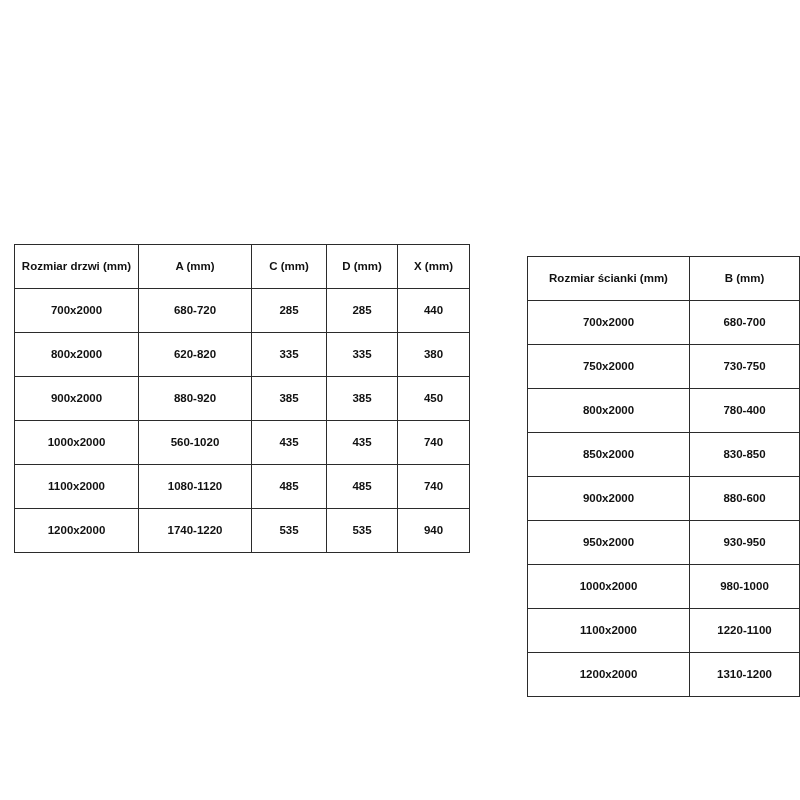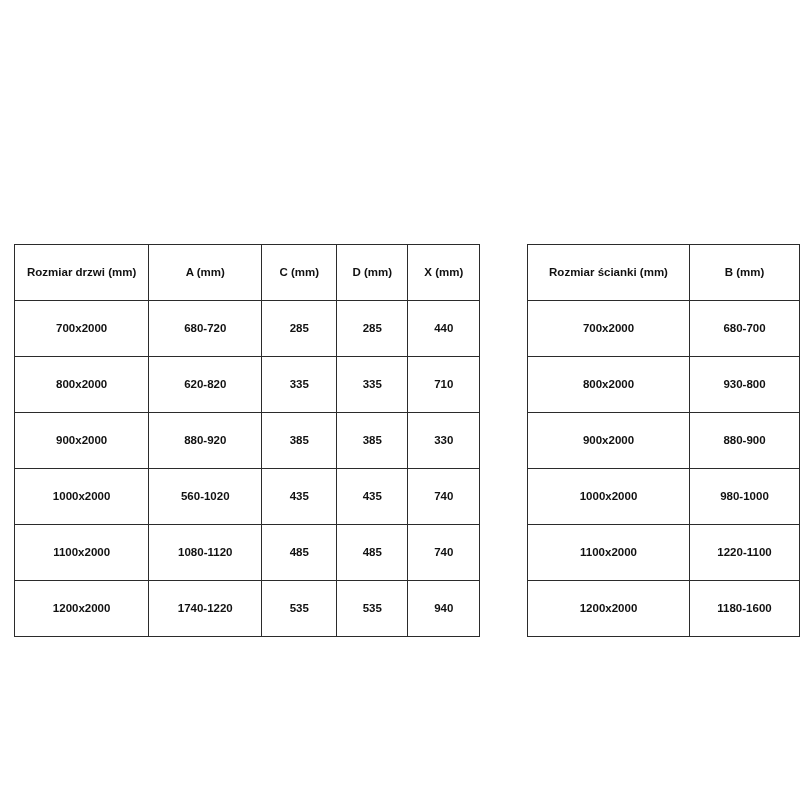--- a/index.html
+++ b/index.html
@@ -28,40 +28,40 @@
     table-layout: fixed;
   }
   table.spec td,
   table.spec th {
     border: 1px solid #2b2b2b;
     text-align: center;
     vertical-align: middle;
     font-size: 11.5px;
     font-weight: bold;
     color: #111111;
-    padding: 12px;
+    padding: 6px;
     height: 31px;
     line-height: 31px;
     white-space: nowrap;
   }
   
   #doors-table {
     left: 14px;
     top: 244px;
   }
   #doors-table col.c0 { width: 124px; }
   #doors-table col.c1 { width: 113px; }
   #doors-table col.c2 { width: 75px; }
   #doors-table col.c3 { width: 71px; }
   #doors-table col.c4 { width: 72px; }
 
   
   #wall-table {
     left: 527px;
-    top: 244px;
+    top: 256px;
   }
   #wall-table col.w0 { width: 162px; }
   #wall-table col.w1 { width: 110px; }
 </style>
 </head>
 <body>
 
 <div class="sheet">
 
   <table class="spec" id="doors-table">
@@ -87,28 +87,28 @@
         <td>680-720</td>
         <td>285</td>
         <td>285</td>
         <td>440</td>
       </tr>
       <tr>
         <td>800x2000</td>
         <td>620-820</td>
         <td>335</td>
         <td>335</td>
-        <td>710</td>
+        <td>380</td>
       </tr>
       <tr>
         <td>900x2000</td>
         <td>880-920</td>
         <td>385</td>
         <td>385</td>
-        <td>330</td>
+        <td>450</td>
       </tr>
       <tr>
         <td>1000x2000</td>
         <td>560-1020</td>
         <td>435</td>
         <td>435</td>
         <td>740</td>
       </tr>
       <tr>
         <td>1100x2000</td>
@@ -137,35 +137,47 @@
         <th>Rozmiar ścianki (mm)</th>
         <th>B (mm)</th>
       </tr>
     </thead>
     <tbody>
       <tr>
         <td>700x2000</td>
         <td>680-700</td>
       </tr>
       <tr>
+        <td>750x2000</td>
+        <td>730-750</td>
+      </tr>
+      <tr>
         <td>800x2000</td>
-        <td>930-800</td>
+        <td>780-400</td>
+      </tr>
+      <tr>
+        <td>850x2000</td>
+        <td>830-850</td>
       </tr>
       <tr>
         <td>900x2000</td>
-        <td>880-900</td>
+        <td>880-600</td>
+      </tr>
+      <tr>
+        <td>950x2000</td>
+        <td>930-950</td>
       </tr>
       <tr>
         <td>1000x2000</td>
         <td>980-1000</td>
       </tr>
       <tr>
         <td>1100x2000</td>
         <td>1220-1100</td>
       </tr>
       <tr>
         <td>1200x2000</td>
-        <td>1180-1600</td>
+        <td>1310-1200</td>
       </tr>
     </tbody>
   </table>
 
 </div>
 
 </body></html>

